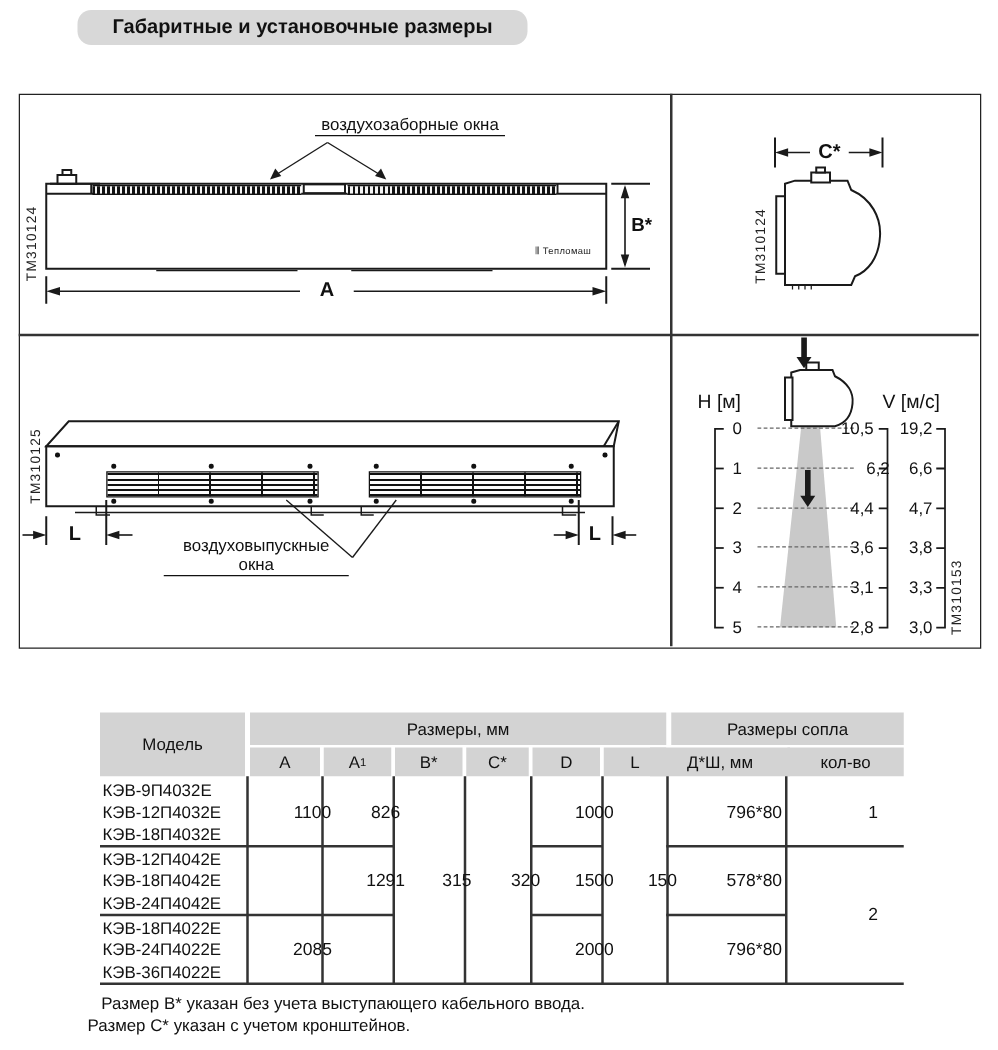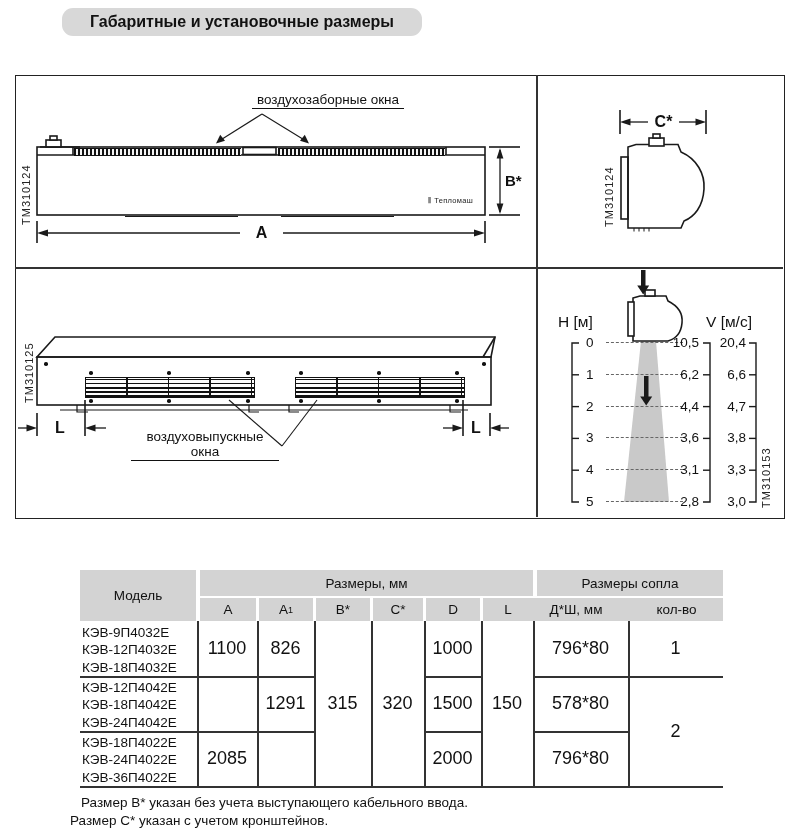--- a/index.html
+++ b/index.html
@@ -8,21 +8,21 @@
   .abs{position:absolute;}
   .t{position:absolute;white-space:nowrap;}
   .c{display:flex;align-items:center;justify-content:center;text-align:center;}
   .vtext{writing-mode:vertical-rl;transform:rotate(180deg);font-size:11px;color:#222;letter-spacing:1px;}
   .dim{font-weight:bold;font-size:15px;color:#111;}
   .small{font-size:13.5px;}
   .hline{position:absolute;background:#333;height:1.5px;}
   .vline{position:absolute;background:#333;width:1.5px;}
   .gray{background:#d3d3d3;}
   .hcell{position:absolute;display:flex;align-items:center;justify-content:center;font-size:13.5px;}
-  .bcell{position:absolute;display:flex;align-items:center;justify-content:center;font-size:18px;}
+  .bcell{position:absolute;display:flex;align-items:center;justify-content:center;font-size:14px;padding-left:23px;}
   .perf{position:absolute;height:6px;border-top:1.5px solid #111;border-bottom:1.5px solid #111;
         background:repeating-linear-gradient(90deg,#111 0 2px,#f4f4f4 2px 4px);}
   .grille{position:absolute;border:1.8px solid #111;
         background:repeating-linear-gradient(90deg,transparent 0 40px,#111 40px 41.5px),
                    repeating-linear-gradient(0deg,#111 0 1.6px,#fdfdfd 1.6px 4.2px);}
   .dot{position:absolute;width:3.5px;height:3.5px;background:#111;border-radius:50%;}
   .callout{position:absolute;font-size:13.5px;border-bottom:1.3px solid #111;text-align:center;padding-bottom:1px;}
   .axis{font-size:15.5px;color:#111;}
   .num{position:absolute;font-size:13.5px;}
   .dash{position:absolute;border-top:1.6px dashed #666;height:0;}
@@ -198,27 +198,27 @@
   <div class="dash" style="left:606px;top:501px;width:77px;"></div>
 
   <div class="num" style="left:586px;top:335px;">0</div>
   <div class="num" style="left:586px;top:366.8px;">1</div>
   <div class="num" style="left:586px;top:398.6px;">2</div>
   <div class="num" style="left:586px;top:430.4px;">3</div>
   <div class="num" style="left:586px;top:462.2px;">4</div>
   <div class="num" style="left:586px;top:494px;">5</div>
 
   <div class="num" style="left:662px;top:335px;width:37px;text-align:right;">10,5</div>
-  <div class="num" style="left:662px;top:366.8px;width:37px;text-align:right;">6,2</div>
+  <div class="num" style="left:693px;top:366.8px;width:37px;text-align:left;">6,2</div>
   <div class="num" style="left:662px;top:398.6px;width:37px;text-align:right;">4,4</div>
   <div class="num" style="left:662px;top:430.4px;width:37px;text-align:right;">3,6</div>
   <div class="num" style="left:662px;top:462.2px;width:37px;text-align:right;">3,1</div>
   <div class="num" style="left:662px;top:494px;width:37px;text-align:right;">2,8</div>
 
-  <div class="num" style="left:709px;top:335px;width:37px;text-align:right;">20,4</div>
+  <div class="num" style="left:709px;top:335px;width:37px;text-align:right;">19,2</div>
   <div class="num" style="left:709px;top:366.8px;width:37px;text-align:right;">6,6</div>
   <div class="num" style="left:709px;top:398.6px;width:37px;text-align:right;">4,7</div>
   <div class="num" style="left:709px;top:430.4px;width:37px;text-align:right;">3,8</div>
   <div class="num" style="left:709px;top:462.2px;width:37px;text-align:right;">3,3</div>
   <div class="num" style="left:709px;top:494px;width:37px;text-align:right;">3,0</div>
 
   <div class="hcell gray" style="left:80px;top:570px;width:116px;height:51px;">Модель</div>
   <div class="hcell gray" style="left:200px;top:570px;width:333px;height:26px;">Размеры, мм</div>
   <div class="hcell gray" style="left:537px;top:570px;width:186px;height:26px;">Размеры сопла</div>
 

